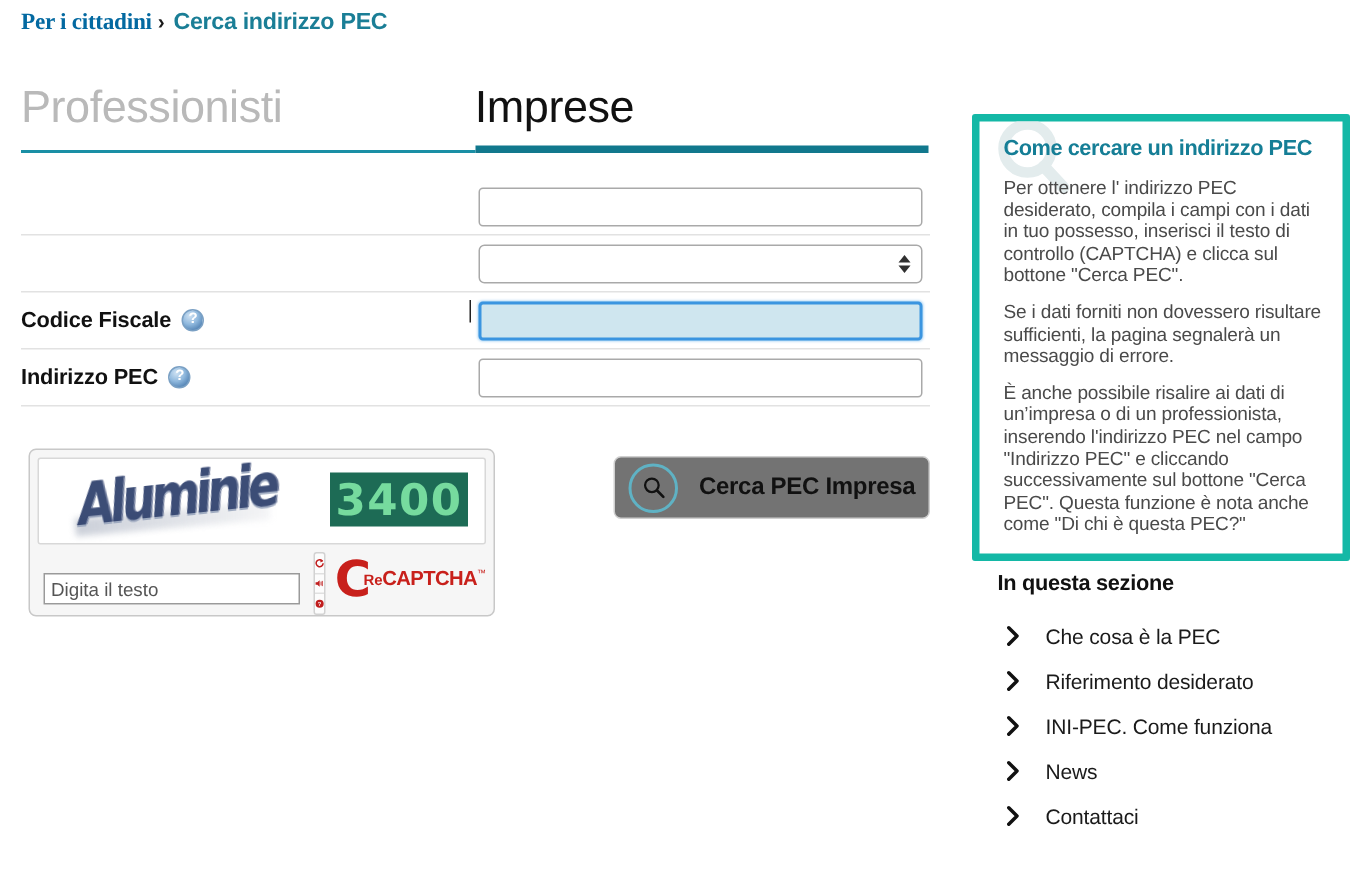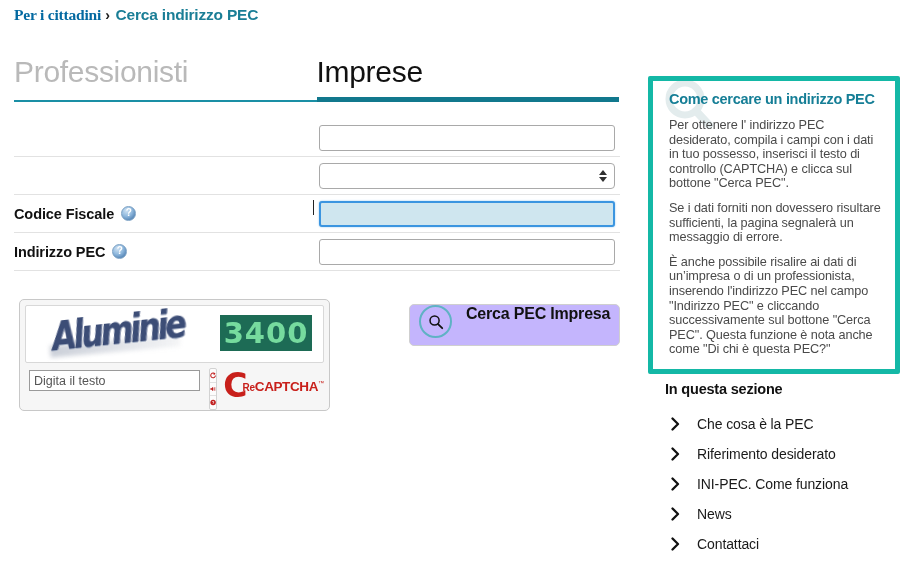--- a/index.html
+++ b/index.html
@@ -258,21 +258,21 @@
     width: 172px;
     height: 21px;
     box-sizing: border-box;
     border: 1px solid #9a9a9a;
     background: #ffffff;
     font-size: 12.5px;
     font-family: "Liberation Sans", sans-serif;
     color: #ef4444;
     padding: 0 4px;
     margin-left: 4px;
-    margin-top: 2px;
+    margin-top: 14px;
     outline: none;
   }
   .captcha-input::placeholder { color: #555; opacity: 1; }
   .captcha-tools {
     margin-left: 9px;
     width: 22px;
     border: 1px solid #d2d2d2;
     border-radius: 2px;
     background: #fcfcfc;
     overflow: hidden;
@@ -325,24 +325,25 @@
   }
 
   
   .search-btn {
     position: absolute;
     left: 409px;
     top: 304px;
     width: 211px;
     height: 42px;
     box-sizing: border-box;
-    background: #c4b5fd;
+    background: #737373;
     border: 1px solid #cfcfcf;
     border-radius: 5px;
     display: flex;
+    align-items: center;
     cursor: pointer;
   }
   .search-circle {
     width: 29px;
     height: 29px;
     margin-left: 9px;
     border-radius: 50%;
     border: 2px solid #5fb2c4;
     display: flex;
     align-items: center;

